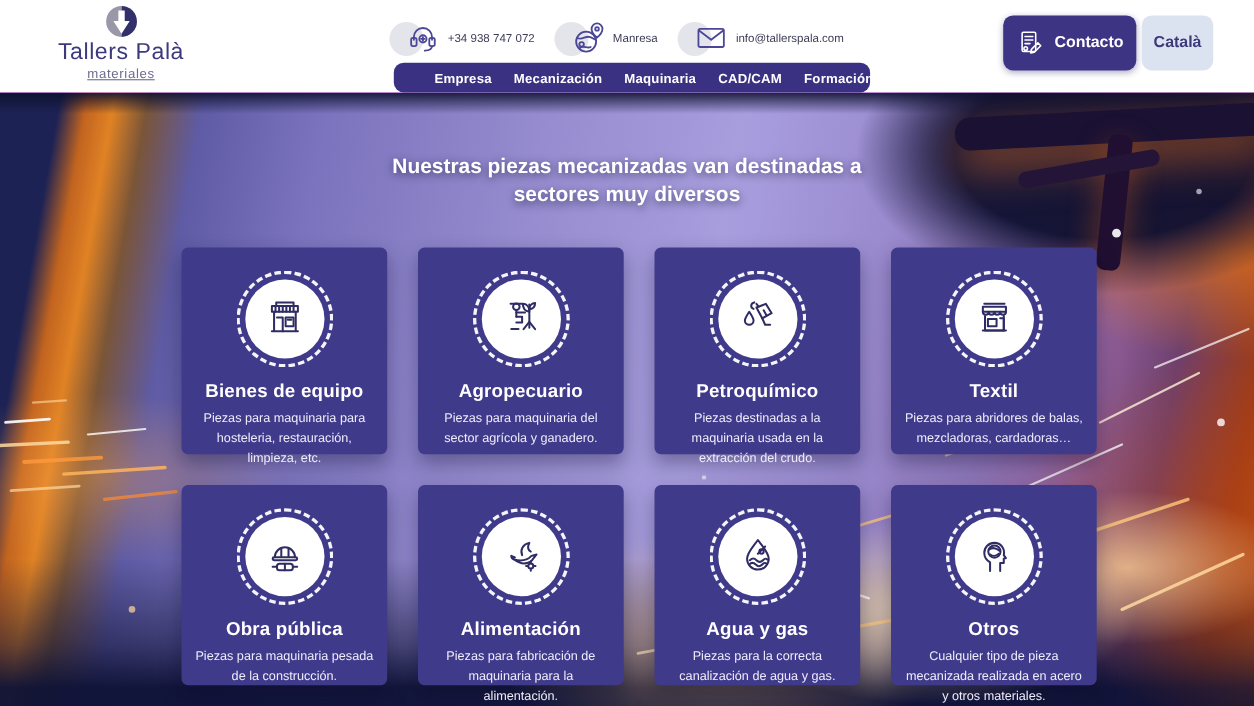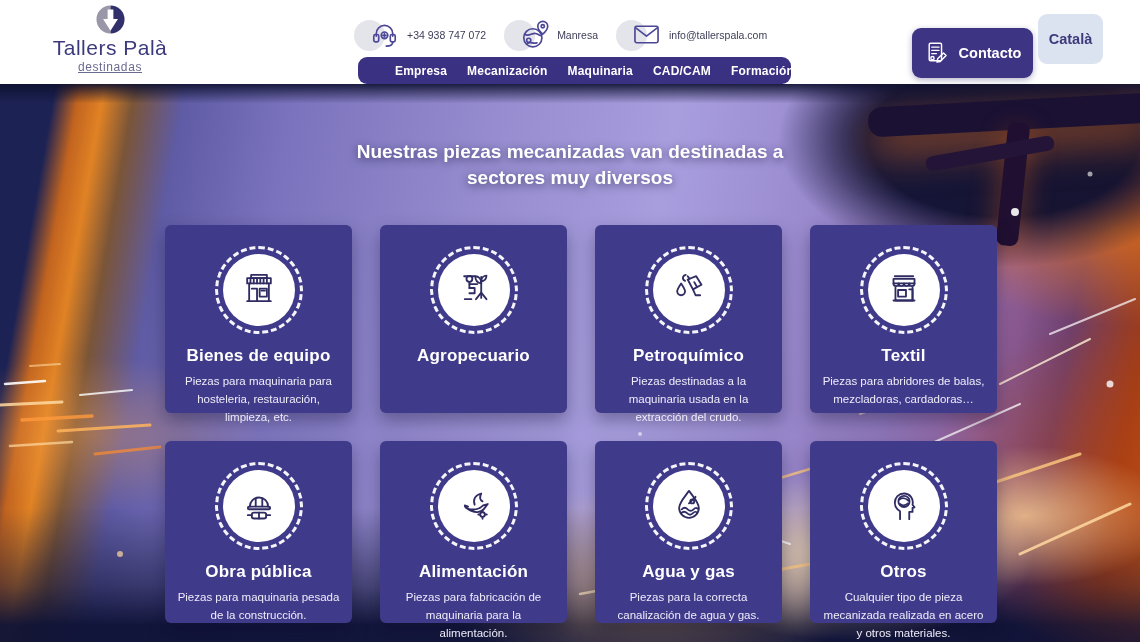--- a/index.html
+++ b/index.html
@@ -14,21 +14,21 @@
   .brand-name { font-size:21px; font-weight:500; color:#3c3a7c; letter-spacing:.5px; line-height:1.1; }
   .brand-tagline { font-size:12px; color:#6b6a90; text-decoration:underline; margin-top:1px; letter-spacing:.6px; }
 
   .contact-strip { position:absolute; left:362px; top:16px; display:flex; align-items:flex-start; gap:26px; }
   .contact-item { display:flex; align-items:center; gap:7px; }
   .icon-wrap { position:relative; width:38px; height:38px; flex:0 0 auto; }
   .icon-bubble { position:absolute; left:-8px; top:4px; width:31px; height:31px; border-radius:50%; background:#e4e4eb; }
   .icon-wrap svg { position:absolute; left:6px; top:2px; width:33px; height:33px; }
   .contact-text { font-size:10.5px; color:#3e3d58; white-space:nowrap; }
 
-  .contacto-btn { position:absolute; right:107px; top:28px; width:121px; height:50px; border:none; border-radius:9px;
+  .contacto-btn { position:absolute; right:107px; top:14px; width:121px; height:50px; border:none; border-radius:9px;
     background:#3d3484; color:#fff; font-family:inherit; font-weight:700; font-size:14.5px;
     display:flex; align-items:center; justify-content:center; gap:9px; cursor:pointer; box-shadow:0 2px 6px rgba(40,35,100,.35); }
   .contacto-btn svg { width:26px; height:26px; }
   .catala-btn { position:absolute; right:37px; top:14px; width:65px; height:50px; border:none; border-radius:9px;
     background:#dce3f0; color:#3d3a7c; font-family:inherit; font-weight:700; font-size:14.5px; cursor:pointer; }
 
   .nav-bar { position:absolute; left:358px; top:57px; width:433px; height:27px; background:#3a3183; border-radius:9px;
     display:flex; align-items:center; justify-content:space-between; padding:0 17px; z-index:6; }
   .nav-link { color:#fff; font-size:12px; font-weight:700; text-decoration:none; letter-spacing:.2px; cursor:pointer; white-space:nowrap;padding-left:20px; }
 
@@ -81,21 +81,21 @@
 
   <header class="header">
 
     <div class="logo-block">
       <svg class="logo-mark" viewBox="0 0 40 40">
         <path d="M20 3a17 17 0 0 0 0 34z" fill="#9a97a8"></path>
         <path d="M20 3a17 17 0 0 1 0 34z" fill="#32306b"></path>
         <path d="M16.5 8h7v11.5H29L20 33.5 11 19.5h5.5z" fill="#ffffff"></path>
       </svg>
       <div class="brand-name">Tallers Palà</div>
-      <div class="brand-tagline">destinadas</div>
+      <div class="brand-tagline">materiales</div>
     </div>
 
     <div class="contact-strip">
       <div class="contact-item">
         <span class="icon-wrap">
           <span class="icon-bubble"></span>
           <svg viewBox="0 0 40 40" fill="none" stroke="#4b4796" stroke-width="2" stroke-linecap="round" stroke-linejoin="round">
             <path d="M10 22v-3a10 10 0 0 1 20 0v3"></path>
             <rect x="7" y="20" width="6" height="9" rx="2"></rect>
             <rect x="27" y="20" width="6" height="9" rx="2"></rect>
@@ -231,20 +231,21 @@
                 <path d="M25 29h8v8h-8"></path>
                 <path d="M18 46h10"></path>
                 <path d="M43 12v32"></path>
                 <path d="M43 22c-7-1-9-6-9-11 5 0 9 4 9 11z"></path>
                 <path d="M43 19c6-1 8-5 8-9-4 0-8 3-8 9z"></path>
                 <path d="M43 36l-8 10M43 36l8 10"></path>
               </svg>
             </div>
           </div>
           <h3 class="card-title">Agropecuario</h3>
+          <p class="card-desc">Piezas para maquinaria del sector agrícola y ganadero.</p>
         </div>
         <div class="card">
           <div class="ring">
             <div class="circle">
               <svg viewBox="0 0 64 64" fill="none" stroke="#2f2c63" stroke-width="2.8" stroke-linecap="round" stroke-linejoin="round">
                 <path d="M27 9c-5 1-6 7-1 9"></path>
                 <path d="M30 16l13-5 8 13-13 7z"></path>
                 <path d="M33 15l-3-4"></path>
                 <path d="M38 31l4 9h7"></path>
                 <path d="M40 20l4 7"></path>

